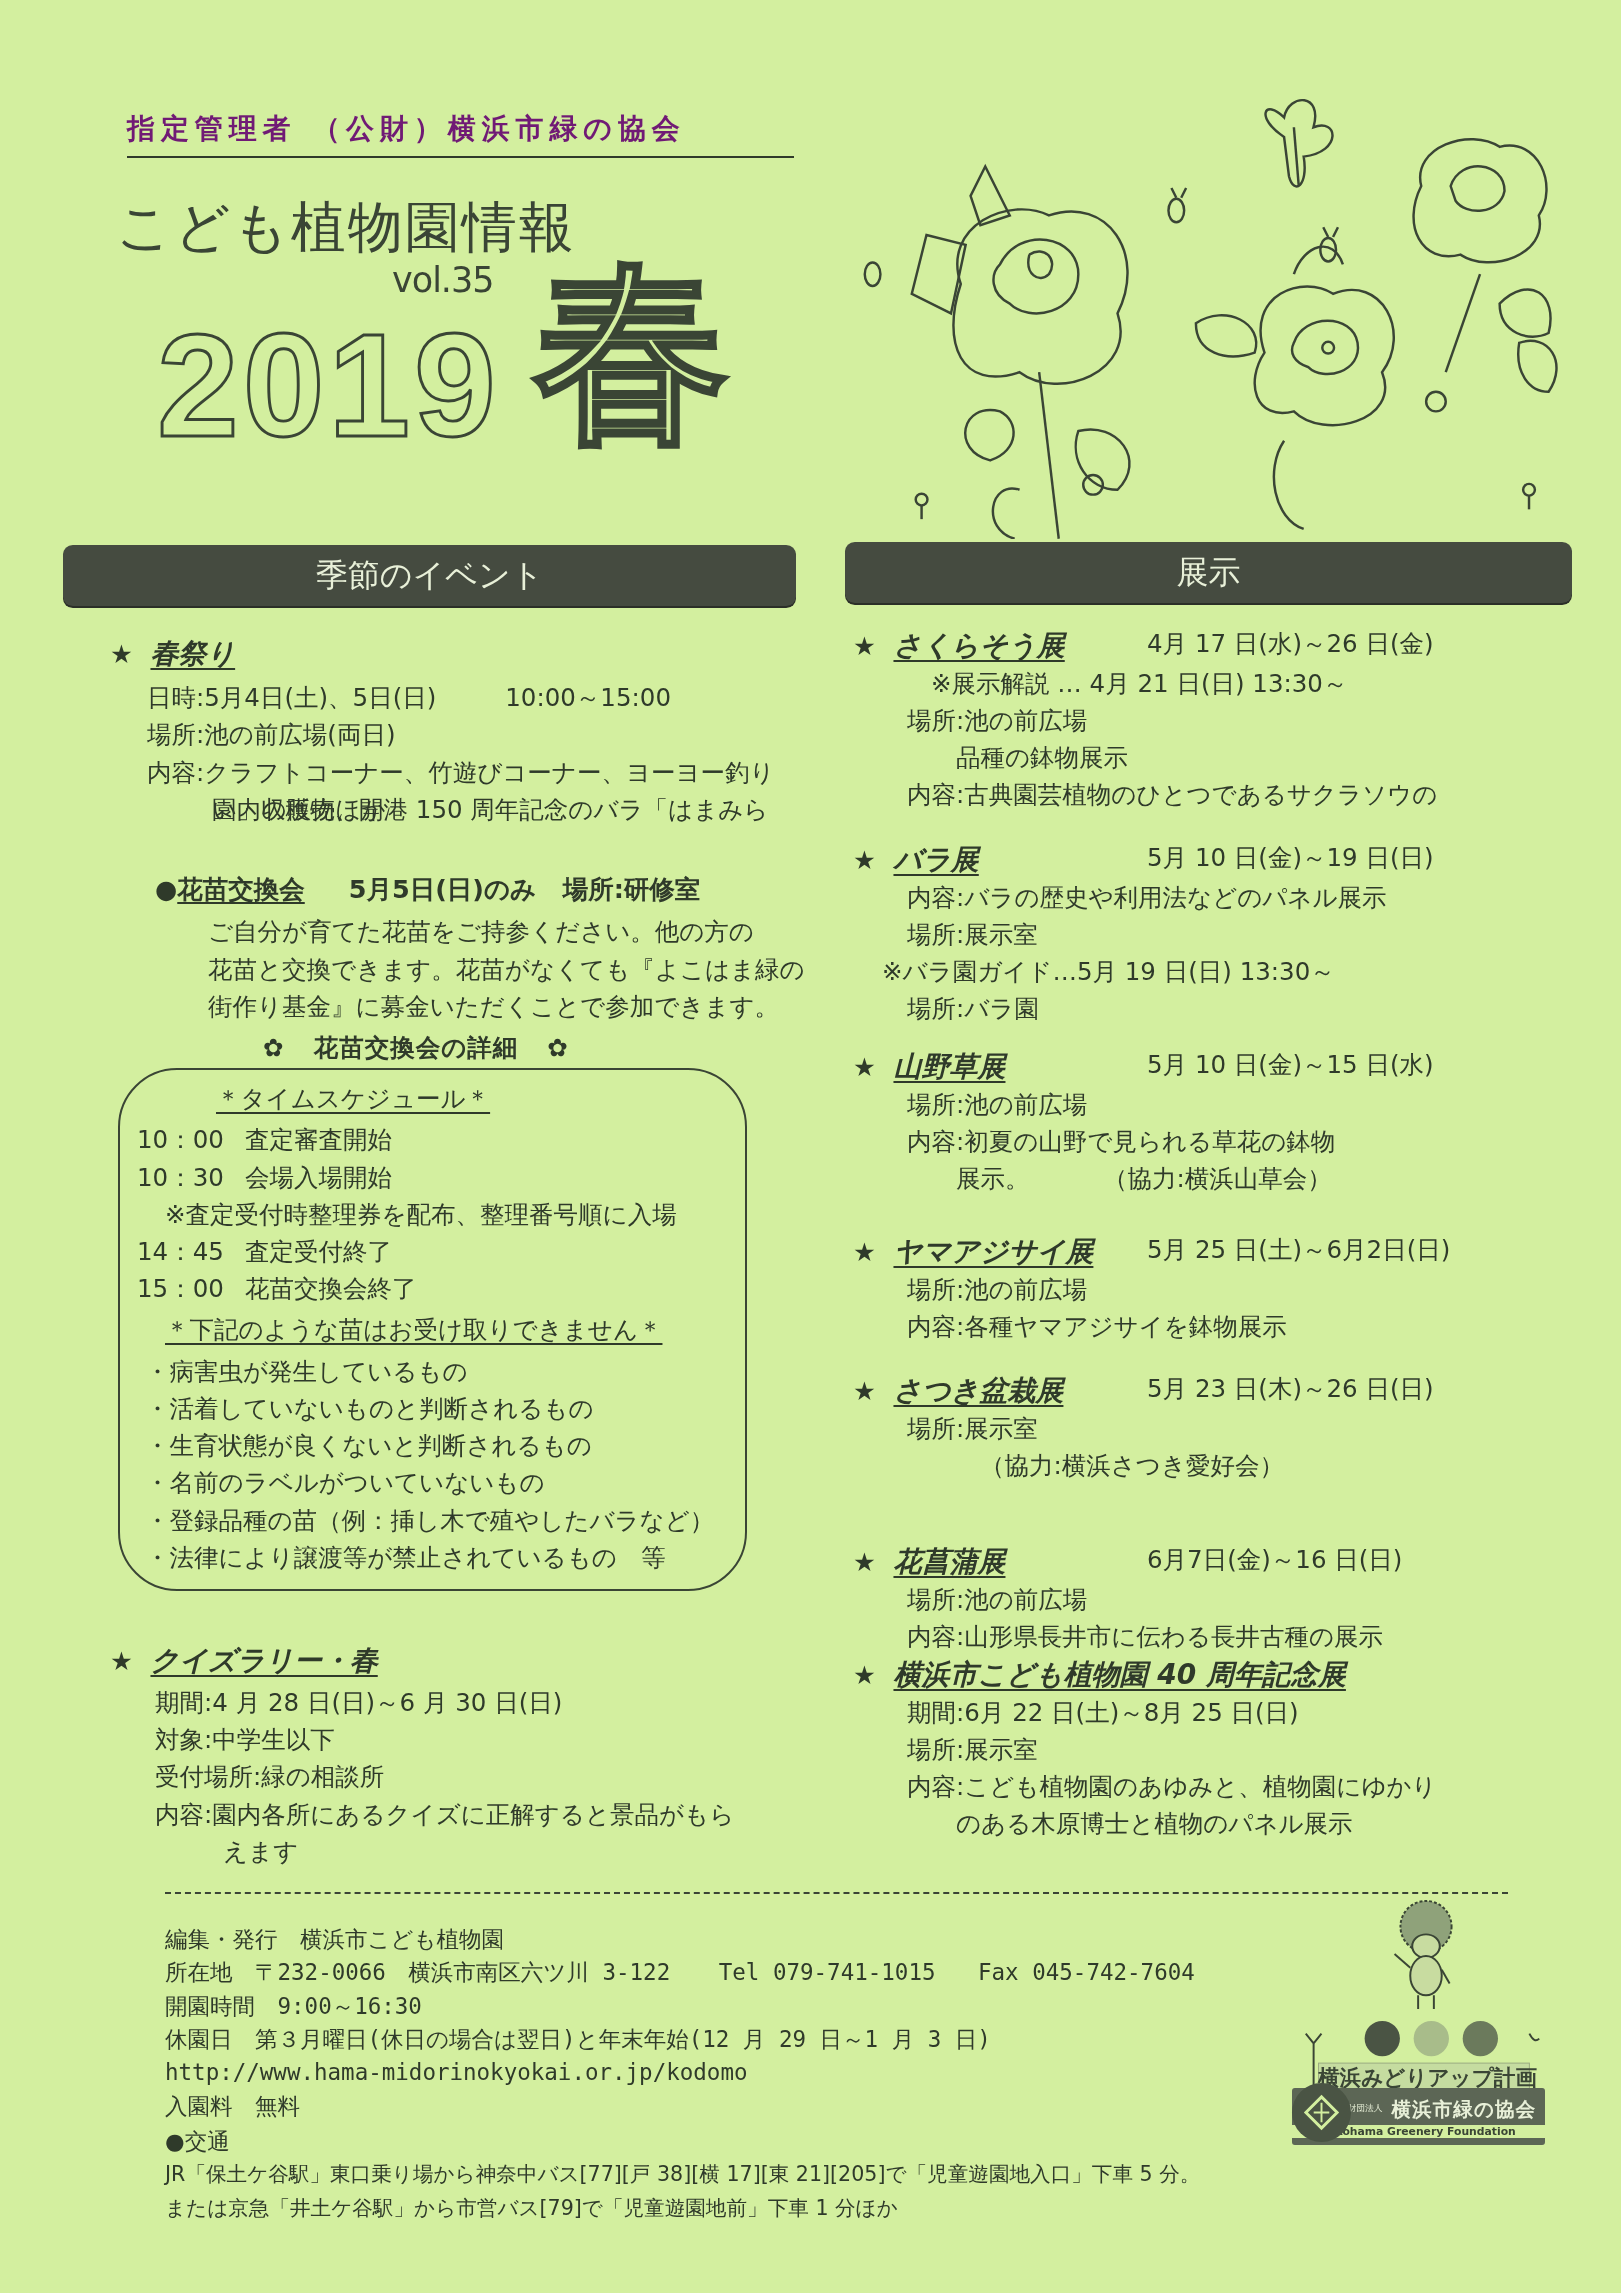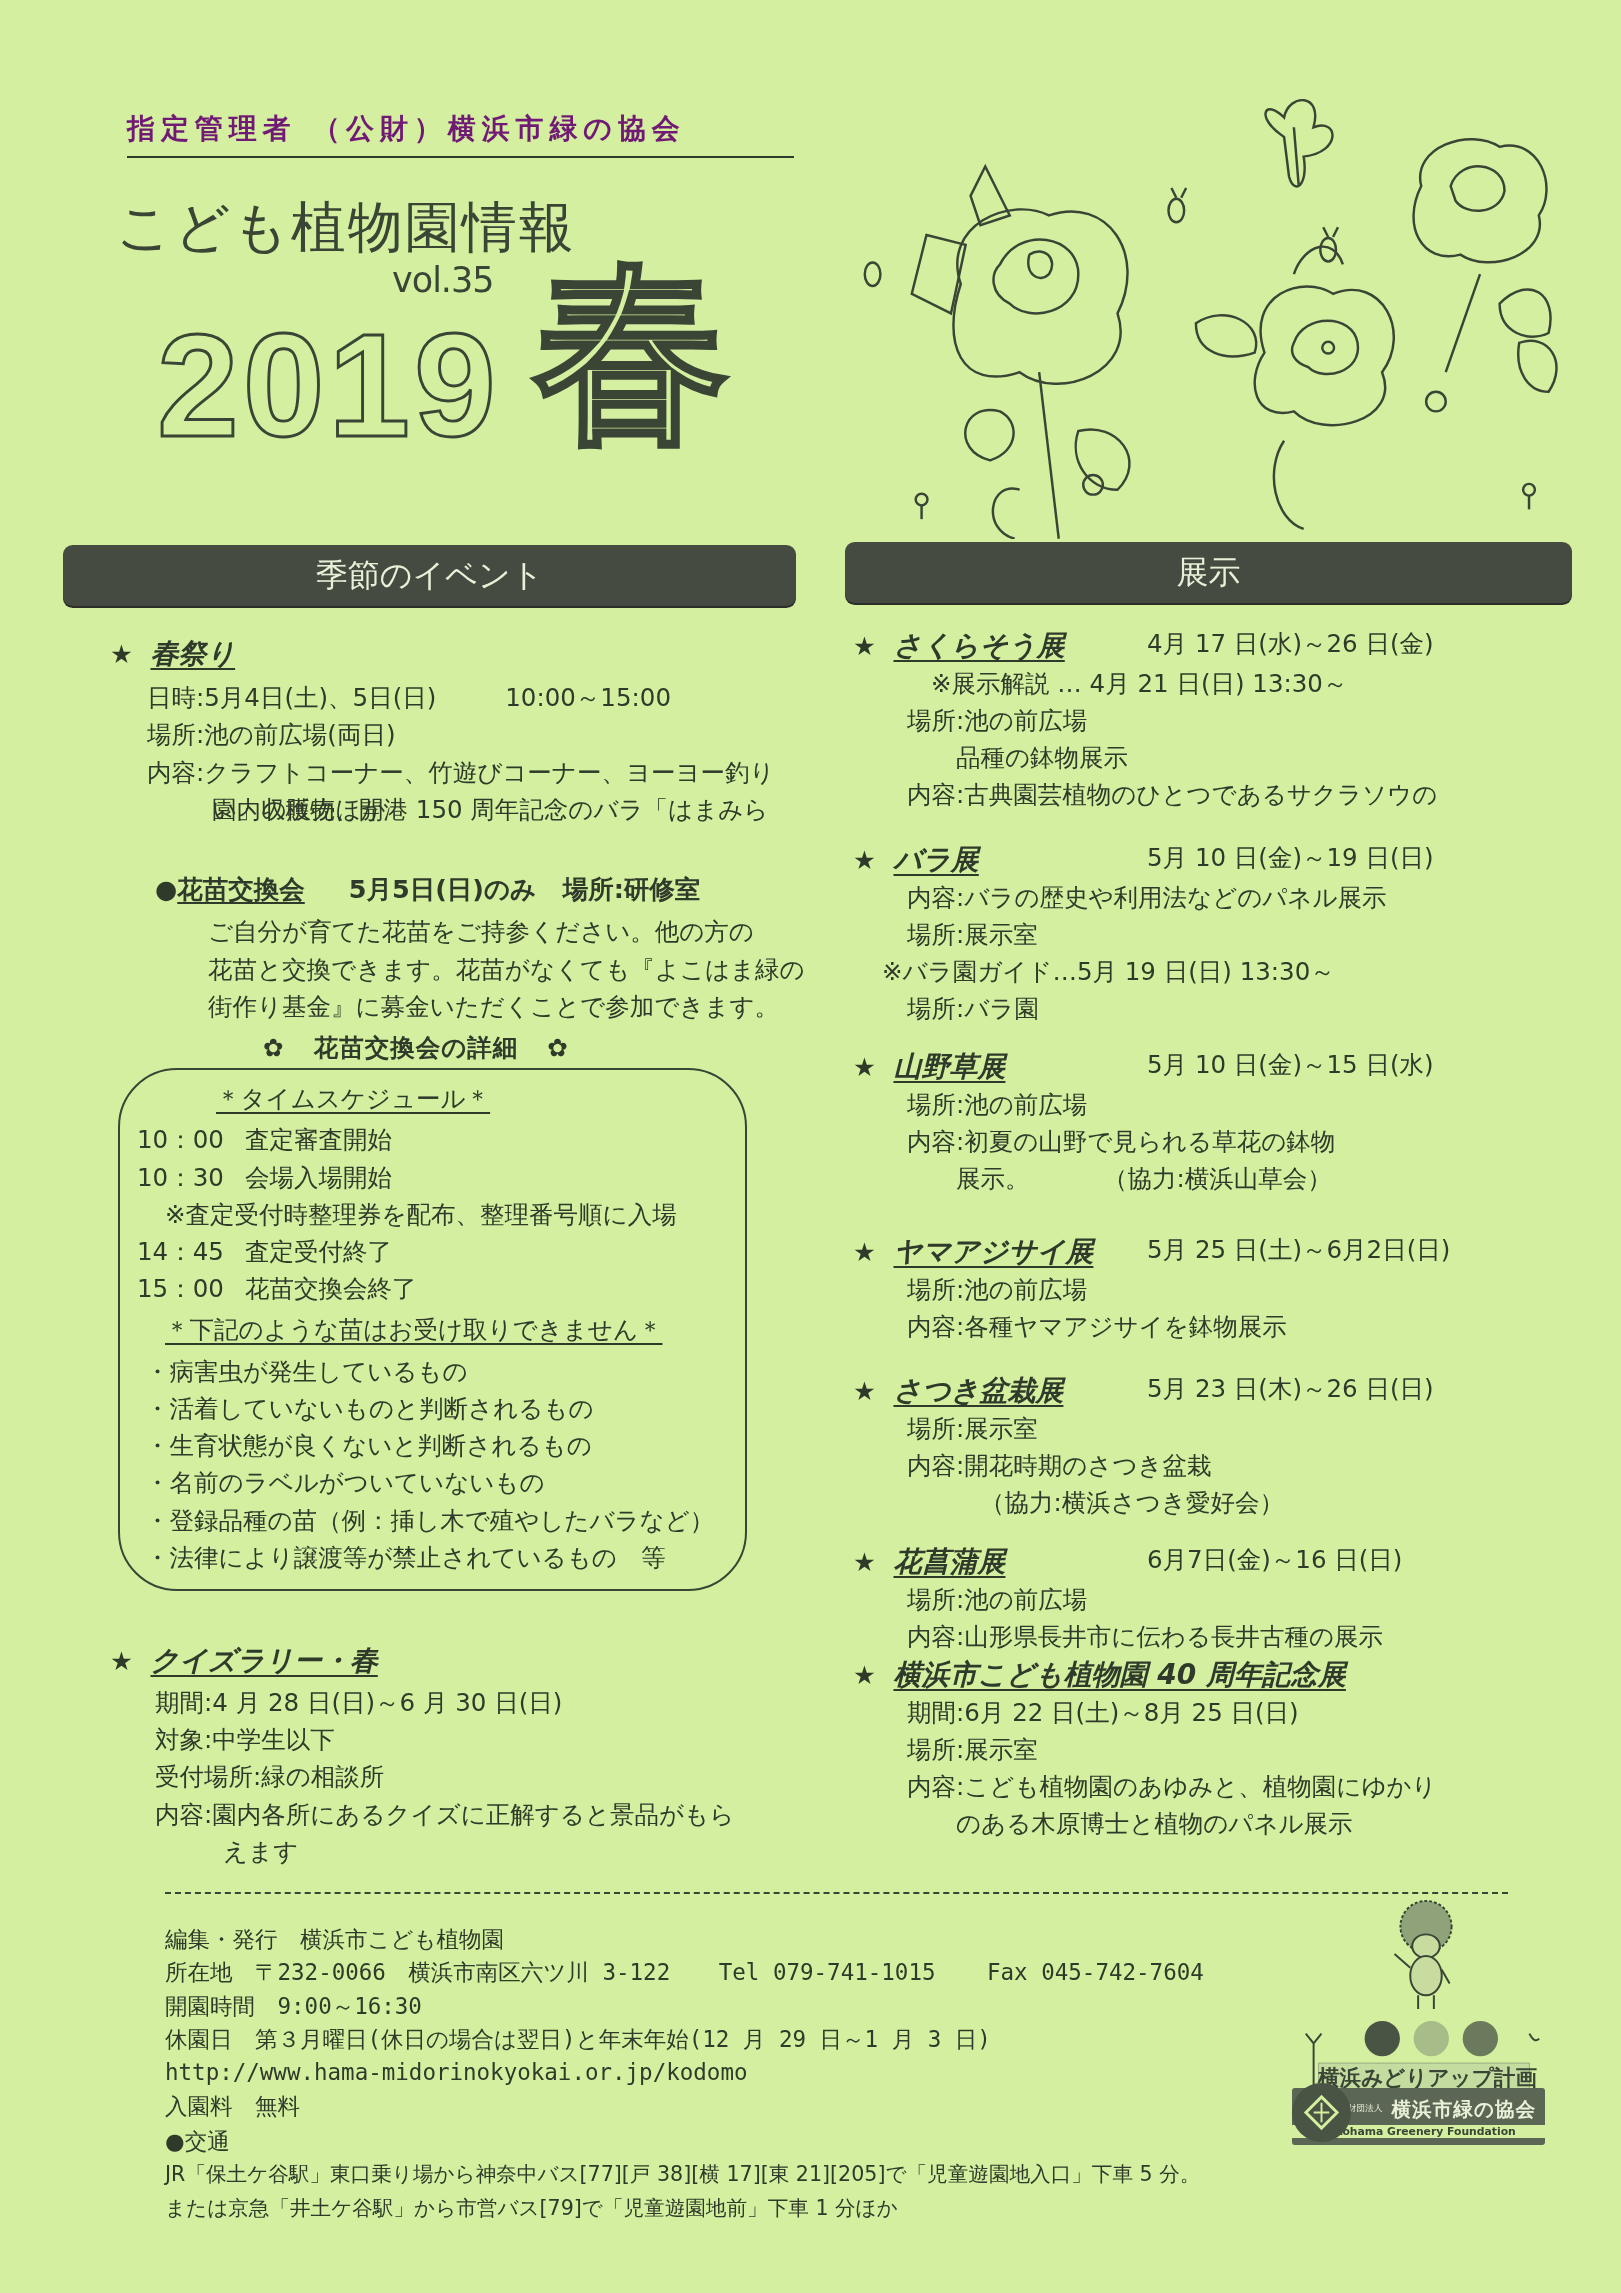--- a/index.html
+++ b/index.html
@@ -266,21 +266,20 @@
       <div class="txt" style="padding-left: 103px;">展示。　　　（協力:横浜山草会）</div>
     </div>
     <div class="abs" style="left: 0px; top: 606px;">
       <div class="h-event"><span class="star">★</span><span class="name">ヤマアジサイ展</span><span class="date" style="position: absolute; left: 294px;">5月 25 日(土)～6月2日(日)</span></div>
       <div class="txt" style="padding-left: 54px;">場所:池の前広場</div>
       <div class="txt" style="padding-left: 54px;">内容:各種ヤマアジサイを鉢物展示</div>
     </div>
     <div class="abs" style="left: 0px; top: 745px;">
       <div class="h-event"><span class="star">★</span><span class="name">さつき盆栽展</span><span class="date" style="position: absolute; left: 294px;">5月 23 日(木)～26 日(日)</span></div>
       <div class="txt" style="padding-left: 54px;">場所:展示室</div>
-      <div class="txt" style="padding-left: 54px;">内容:開花時期のさつき盆栽</div>
       <div class="txt" style="padding-left: 127px;">（協力:横浜さつき愛好会）</div>
     </div>
     <div class="abs" style="left: 0px; top: 916px;">
       <div class="h-event"><span class="star">★</span><span class="name">花菖蒲展</span><span class="date" style="position: absolute; left: 294px;">6月7日(金)～16 日(日)</span></div>
       <div class="txt" style="padding-left: 54px;">場所:池の前広場</div>
       <div class="txt" style="padding-left: 54px;">内容:山形県長井市に伝わる長井古種の展示</div>
     </div>
     <div class="abs" style="left: 0px; top: 1029px;">
       <div class="h-event"><span class="star">★</span><span class="name">横浜市こども植物園 40 周年記念展</span><span class="date" style="position: absolute; left: 294px;"></span></div>
       <div class="txt" style="padding-left: 54px;">期間:6月 22 日(土)～8月 25 日(日)</div>
@@ -288,21 +287,21 @@
       <div class="txt" style="padding-left: 54px;">内容:こども植物園のあゆみと、植物園にゆかり</div>
       <div class="txt" style="padding-left: 103px;">のある木原博士と植物のパネル展示</div>
     </div>
   </div>
 
 <div class="abs dash-line"></div>
 <div class="abs footer" style="left:165px; top:1923px;">編集・発行　横浜市こども植物園</div>
 <div class="abs footer" style="left:165px; top:1956px;">
   <span>所在地　〒232-0066　横浜市南区六ツ川 3-122</span>
   <span style="margin-left:35px">Tel 079-741-1015</span>
-  <span style="margin-left:38px">Fax 045-742-7604</span>
+  <span style="margin-left:29px">Fax 045-742-7604</span>
 </div>
 <div class="abs footer" style="left:165px; top:1990px;">開園時間　9:00～16:30</div>
 <div class="abs footer" style="left:165px; top:2023px;">休園日　第３月曜日(休日の場合は翌日)と年末年始(12 月 29 日～1 月 3 日)</div>
 <div class="abs footer" style="left:165px; top:2056px;">http://www.hama-midorinokyokai.or.jp/kodomo</div>
 <div class="abs footer" style="left:165px; top:2090px;">入園料　無料</div>
 <div class="abs footer" style="left:165px; top:2125px; font-family:'DejaVu Sans',sans-serif;">●交通</div>
 <div class="abs footer" style="left:165px; top:2158px; font-family:'DejaVu Sans',sans-serif; font-size:20.6px;">JR「保土ケ谷駅」東口乗り場から神奈中バス[77][戸 38][横 17][東 21][205]で「児童遊園地入口」下車 5 分。</div>
 <div class="abs footer" style="left:165px; top:2192px; font-family:'DejaVu Sans',sans-serif; font-size:20.6px;">または京急「井土ケ谷駅」から市営バス[79]で「児童遊園地前」下車 1 分ほか</div>
 
 <svg class="abs mascot" viewBox="0 0 120 120" fill="none" stroke="#3a4535" stroke-width="2">

